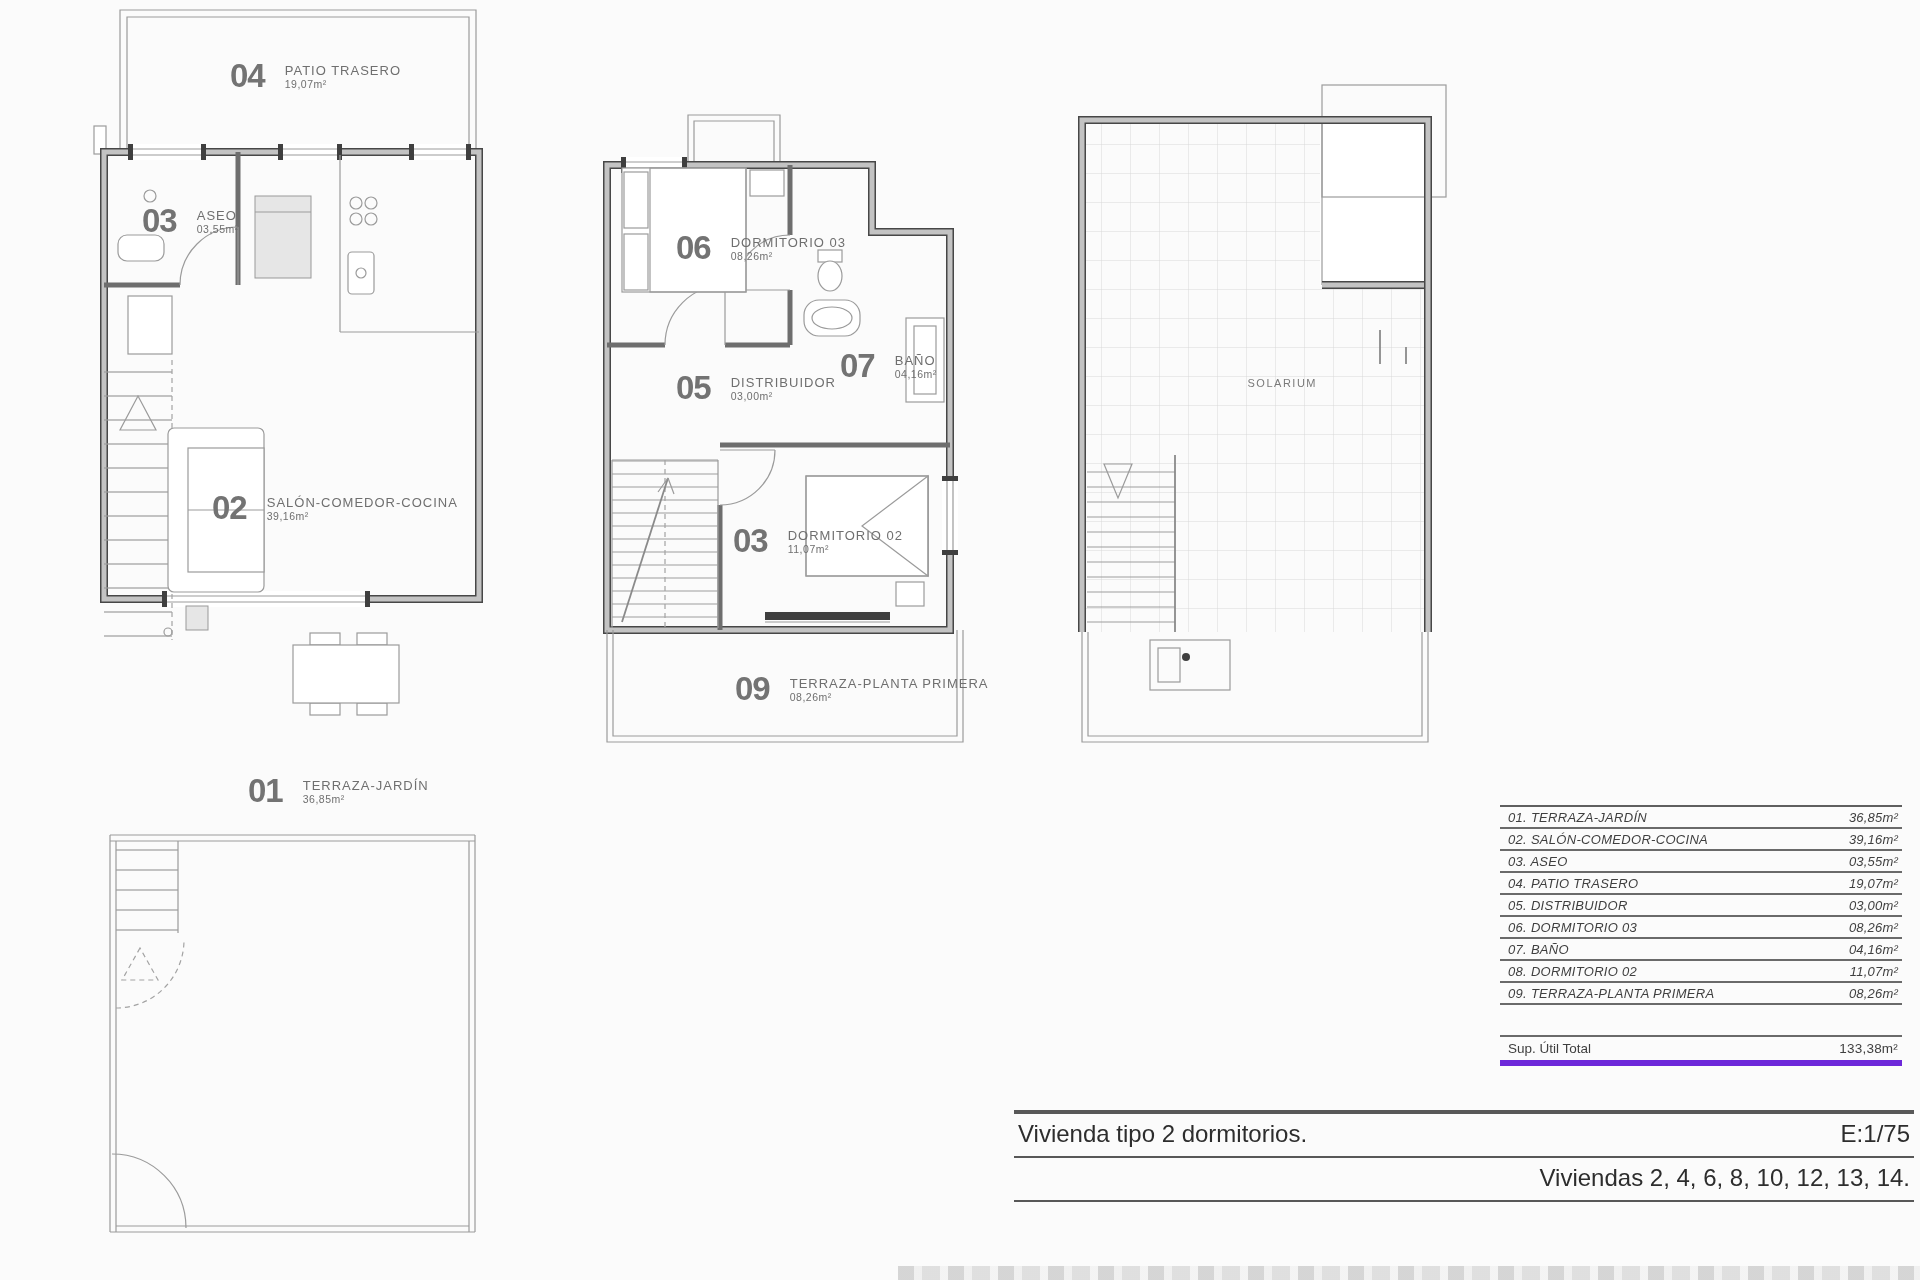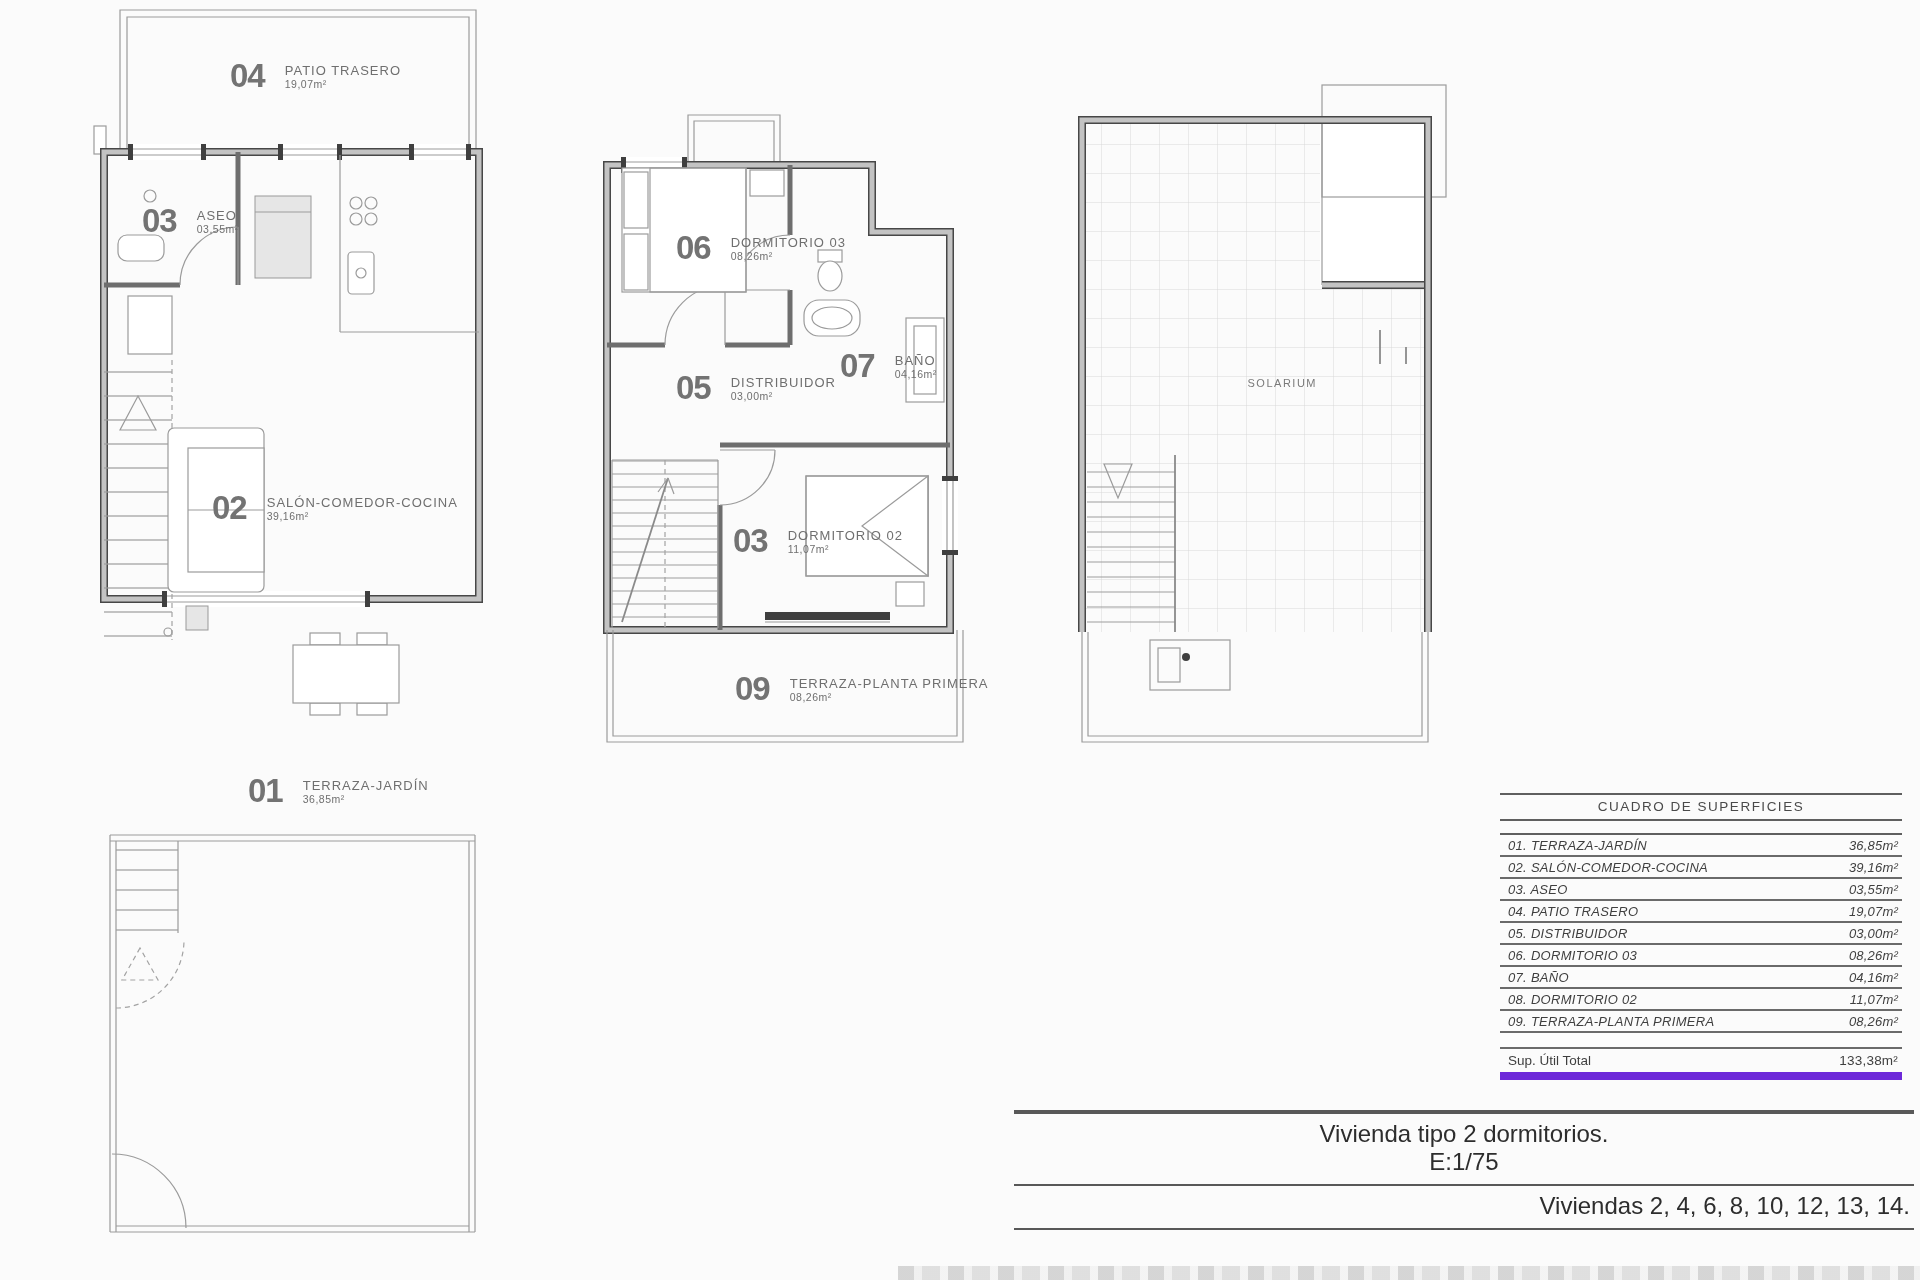--- a/index.html
+++ b/index.html
@@ -34,30 +34,30 @@
 
   
   .stable{position:absolute;left:1500px;top:793px;width:402px;}
   .s-title{border-top:2px solid #5f5f5f;border-bottom:2px solid #5f5f5f;text-align:center;
     font-size:13.5px;letter-spacing:1.5px;color:#4a4a4a;padding:4px 0 5px;}
   .s-rows{margin-top:12px;border-top:2px solid #5f5f5f;font-style:italic;}
   .s-row{display:flex;justify-content:space-between;align-items:center;height:20px;
     border-bottom:2px solid #6a6a6a;font-size:13px;color:#3f3f3f;letter-spacing:0.3px;
     padding:0 4px 0 8px;}
   .s-row .val, .s-total .val{letter-spacing:0.2px;}
-  .s-total{margin-top:14px;border-top:2px solid #6a6a6a;border-bottom:8px solid #6d28d9;
+  .s-total{margin-top:30px;border-top:2px solid #6a6a6a;border-bottom:6px solid #6d28d9;
     display:flex;justify-content:space-between;align-items:center;height:23px;
     font-size:13.5px;color:#3f3f3f;padding:0 4px 0 8px;}
 
   
   .tblock{position:absolute;left:1014px;top:1110px;width:900px;color:#2d2d2d;}
   .tb-hr{border-top:2.5px solid #585858;}
   .tb-title{font-size:37px;text-align:center;padding:4px 0 7px;letter-spacing:0.5px;}
   .tb-row{display:flex;justify-content:space-between;align-items:center;
-    font-size:24px;padding:6px 4px 8px;flex-direction:column;}
+    font-size:24px;padding:6px 4px 8px;}
   .tb-units{font-size:24px;padding:6px 4px 8px;text-align:right;}
 
   
   .scan-strip{position:absolute;left:898px;top:1266px;width:1022px;height:14px;opacity:0.75;
     background:repeating-linear-gradient(90deg,#c9c9c9 0 16px,#ececec 16px 24px,#d6d6d6 24px 42px,#f1f1f1 42px 50px);}
 </style>
 </head>
 <body>
 
 <div class="page">
@@ -299,21 +299,20 @@
   <div class="room-label" style="left:735px;top:673px">
     <span class="room-num">09</span>
     <span class="room-info">
       <span class="room-name">TERRAZA-PLANTA PRIMERA</span>
       <span class="room-area">08,26m²</span>
     </span>
   </div>
   <div class="solarium-label">SOLARIUM</div>
 
   <div class="stable">
-    <div class="s-title">CUADRO DE SUPERFICIES</div>
     <div class="s-rows">
       <div class="s-row">
         <span>01. TERRAZA-JARDÍN</span>
         <span class="val">36,85m²</span>
       </div>
       <div class="s-row">
         <span>02. SALÓN-COMEDOR-COCINA</span>
         <span class="val">39,16m²</span>
       </div>
       <div class="s-row">

